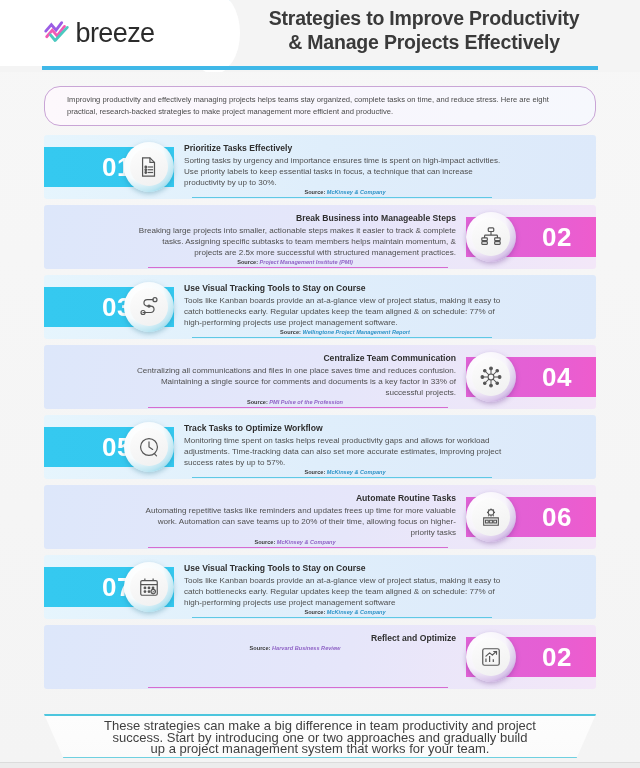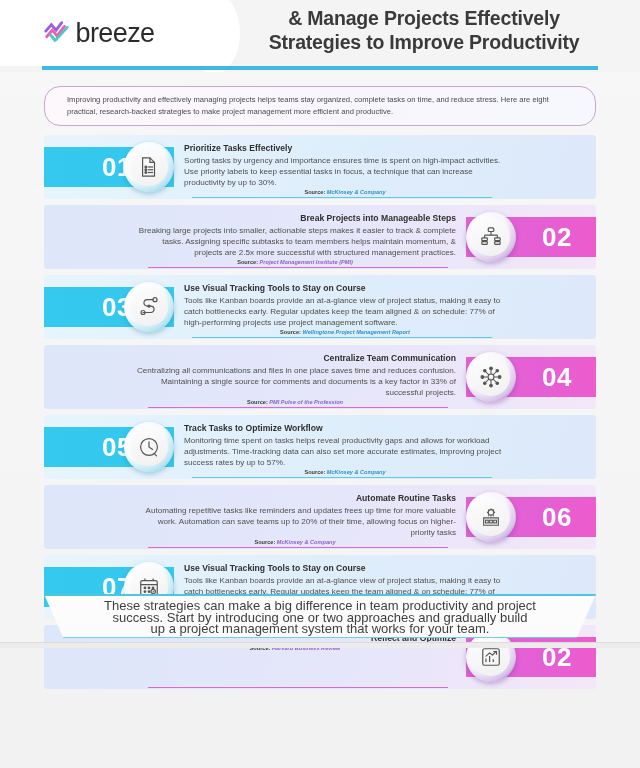--- a/index.html
+++ b/index.html
@@ -5,21 +5,21 @@
   * { box-sizing: border-box; margin: 0; padding: 0; }
   html, body { width: 640px; height: 768px; }
   body {
     font-family: "Liberation Sans", sans-serif;
     background: #f2f2f2;
     overflow: hidden;
   }
   .page {
     position: relative;
     width: 640px;
-    height: 648px;
+    height: 768px;
     background: linear-gradient(180deg,#f7f7f7 0%,#f4f4f4 100%);
   }
 
   
   .header {
     position: relative;
     height: 72px;
     background: #f4f4f4;
     overflow: hidden;
   }
@@ -251,22 +251,22 @@
           <svg class="logo-mark" viewBox="0 0 32 32">
             <path d="M4 14 L10 7 L15 13 L21 5" fill="none" stroke="#9b5de5" stroke-width="3" stroke-linecap="round"></path>
             <path d="M5 20 L11 13 L16 19 L24 9" fill="none" stroke="#f15bb5" stroke-width="3" stroke-linecap="round"></path>
             <path d="M9 18 L14 24 L27 10" fill="none" stroke="#4cc9c0" stroke-width="3" stroke-linecap="round" stroke-linejoin="round"></path>
           </svg>
         </span>
         <span class="logo-word">breeze</span>
       </div>
     </div>
     <div class="head-title">
+      <div>Strategies to Improve Productivity</div>
       <div>&amp; Manage Projects Effectively</div>
-      <div>Strategies to Improve Productivity</div>
     </div>
     <div class="head-rule"></div>
   </div>
 
   <div class="intro">Improving productivity and effectively managing projects helps teams stay organized, complete tasks on time, and reduce stress. Here are eight practical, research-backed strategies to make project management more efficient and productive.</div>
 
   <div class="rows" id="rows">
       <div class="row blue">
         <div class="strip">
           <span>01</span>
@@ -302,21 +302,21 @@
               <rect x="9" y="2" width="6" height="4" rx="1"></rect>
               <path d="M12 6v4M5 10h14M5 10v3M19 10v3"></path>
               <rect x="2" y="13" width="6" height="3" rx=".6"></rect>
               <rect x="2" y="17" width="6" height="3" rx=".6"></rect>
               <rect x="16" y="13" width="6" height="3" rx=".6"></rect>
               <rect x="16" y="17" width="6" height="3" rx=".6"></rect>
             </svg>
           </div>
         </div>
         <div class="txt">
-          <div class="t-title">Break Projects into Manageable Steps</div>
+          <div class="t-title">Break Business into Manageable Steps</div>
           <div class="t-body">Breaking large projects into smaller, actionable steps makes it easier to track &amp; complete tasks. Assigning specific subtasks to team members helps maintain momentum, &amp; projects are 2.5x more successful with structured management practices.</div>
           <div class="t-src"><span>Source:</span> <i>Project Management Institute (PMI)</i></div>
         </div>
         <div class="underline"></div>
       </div>
       <div class="row blue">
         <div class="strip">
           <span>03</span>
         </div>
         <div class="medallion">

